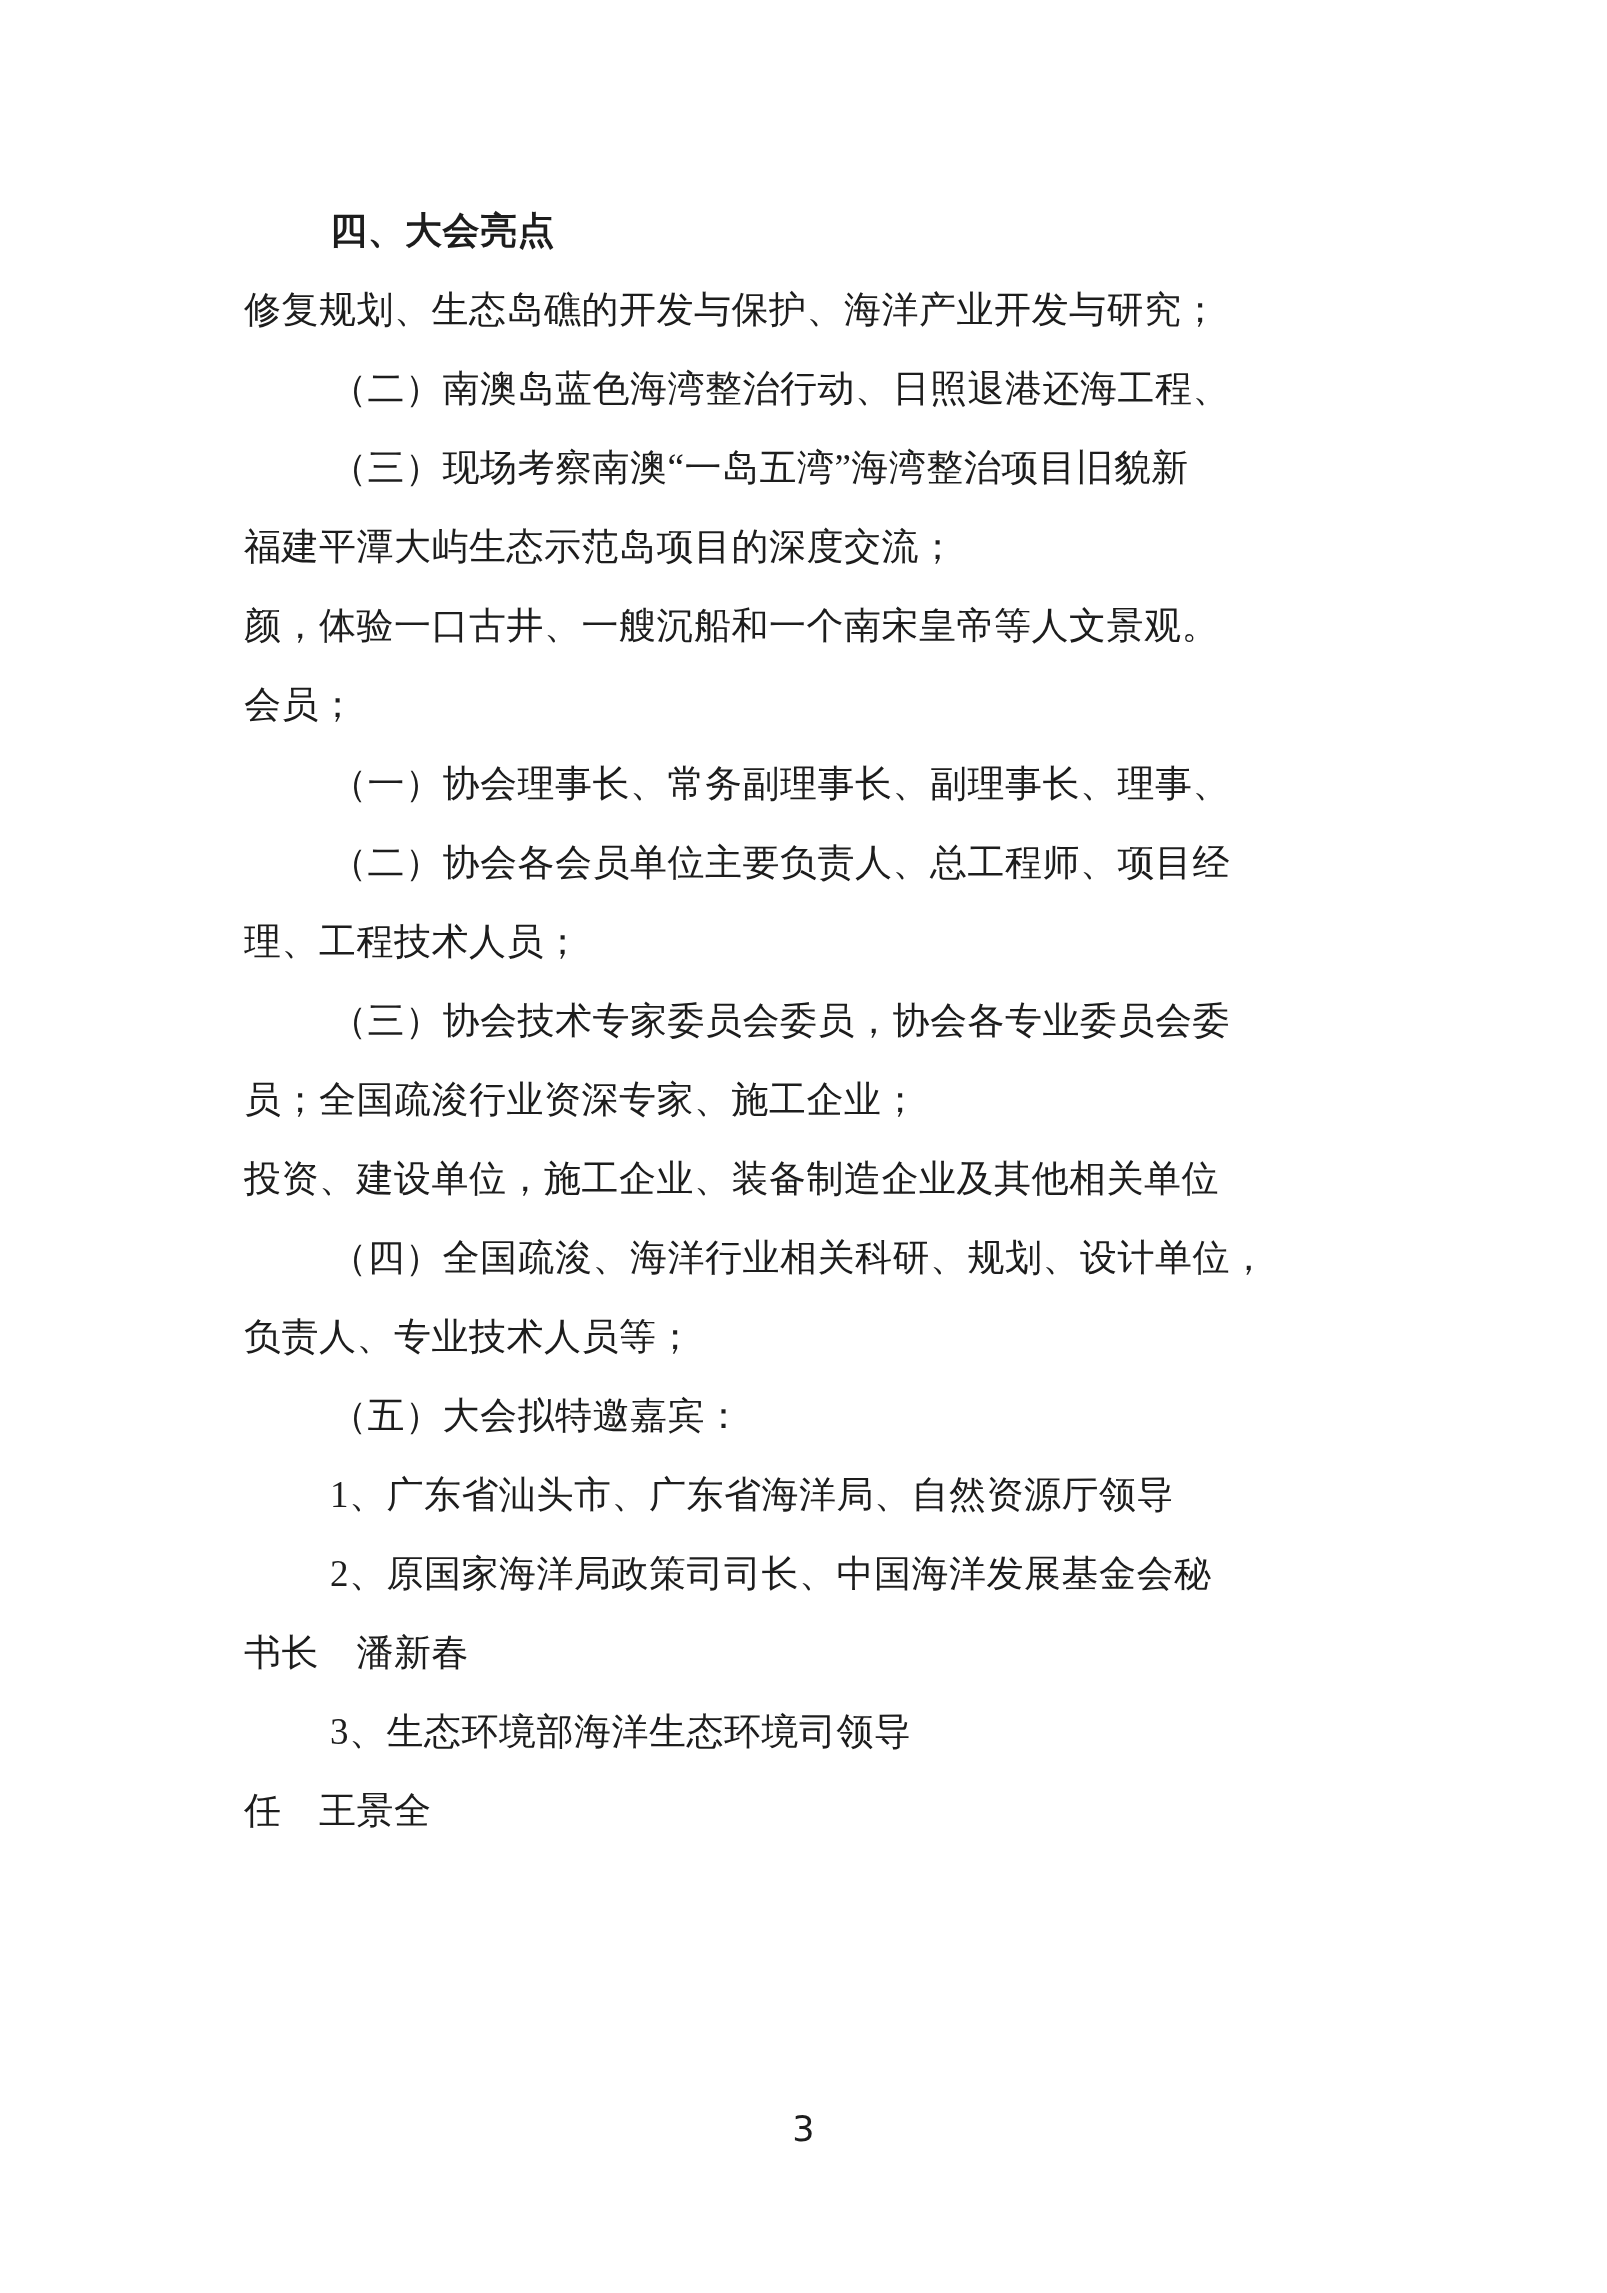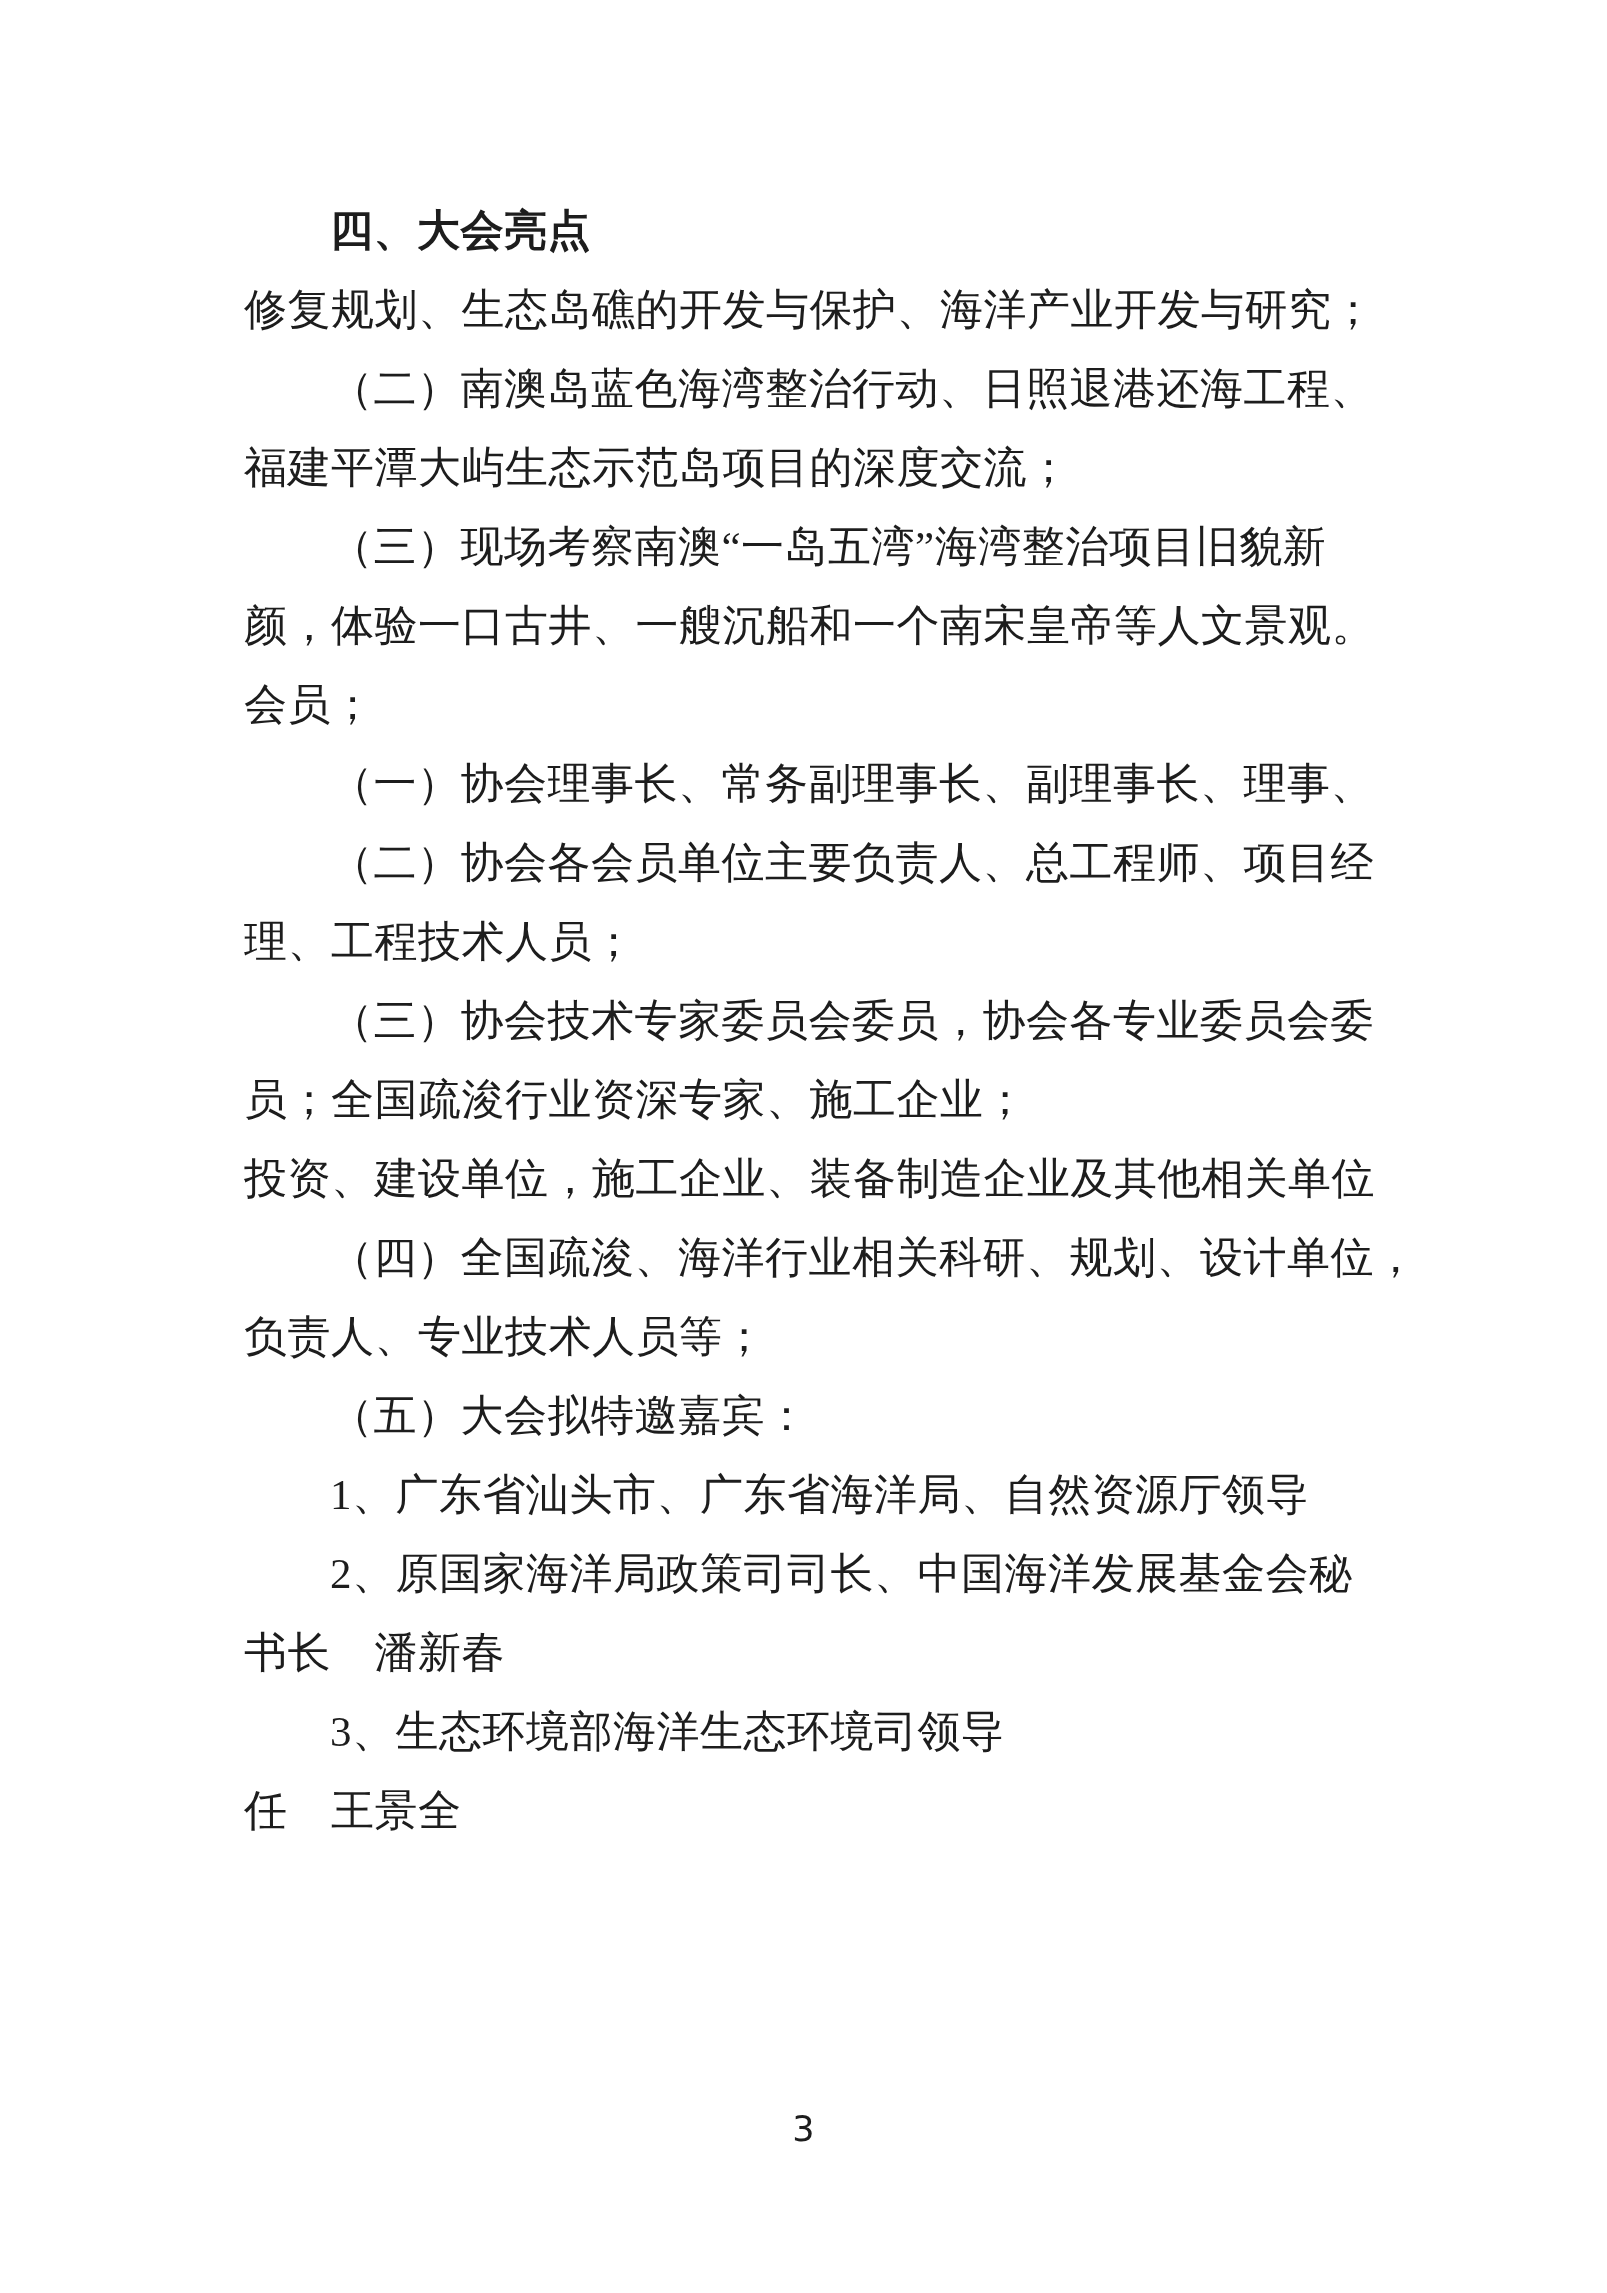--- a/index.html
+++ b/index.html
@@ -13,21 +13,21 @@
     height: 2294px;
     background: #ffffff;
     overflow: hidden;
     font-family: "Liberation Serif", "DejaVu Serif", serif;
   }
   .content {
     position: absolute;
     left: 244px;
     top: 191px;
     width: 1141px;
-    font-size: 43px;
+    font-size: 37px;
     line-height: 79px;
     color: #1d1d1d;
     text-align: left;
   }
   .line {
     white-space: pre;
     height: 79px;
     letter-spacing: 0.5px;
   }
   .line.indent {
@@ -49,22 +49,22 @@
   }
 </style>
 </head>
 <body>
 
 <div class="page">
   <div class="content" id="doc-content">
       <div class="line indent bold">四、大会亮点</div>
       <div class="line">修复规划、生态岛礁的开发与保护、海洋产业开发与研究；</div>
       <div class="line indent">（二）南澳岛蓝色海湾整治行动、日照退港还海工程、</div>
+      <div class="line indent">（三）现场考察南澳“一岛五湾”海湾整治项目旧貌新</div>
       <div class="line">福建平潭大屿生态示范岛项目的深度交流；</div>
-      <div class="line indent">（三）现场考察南澳“一岛五湾”海湾整治项目旧貌新</div>
       <div class="line">颜，体验一口古井、一艘沉船和一个南宋皇帝等人文景观。</div>
       <div class="line">会员；</div>
       <div class="line indent">（一）协会理事长、常务副理事长、副理事长、理事、</div>
       <div class="line indent">（二）协会各会员单位主要负责人、总工程师、项目经</div>
       <div class="line">理、工程技术人员；</div>
       <div class="line indent">（三）协会技术专家委员会委员，协会各专业委员会委</div>
       <div class="line">员；全国疏浚行业资深专家、施工企业；</div>
       <div class="line">投资、建设单位，施工企业、装备制造企业及其他相关单位</div>
       <div class="line indent">（四）全国疏浚、海洋行业相关科研、规划、设计单位，</div>
       <div class="line">负责人、专业技术人员等；</div>

